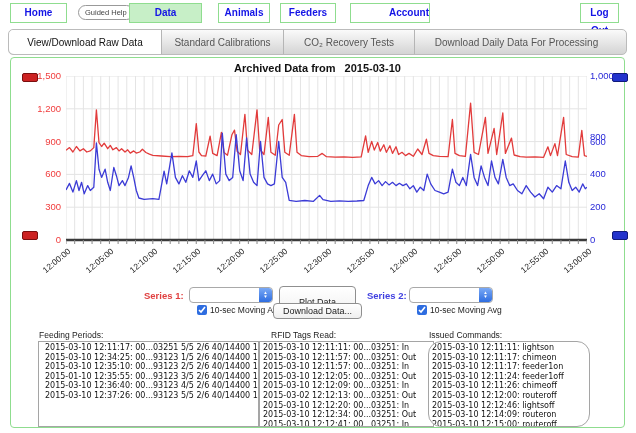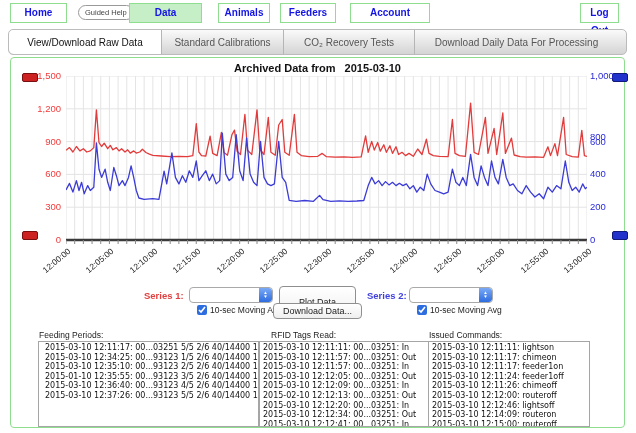--- a/index.html
+++ b/index.html
@@ -51,21 +51,21 @@
   .row{font-size:8px;line-height:9.6px;color:#111;white-space:nowrap;font-family:"DejaVu Sans",sans-serif;}
 </style>
 </head>
 <body>
 
 <div class="navbox" style="left:10px;width:55px;">Home</div>
 <div class="ghelp">Guided Help</div>
 <div class="navbox active" style="left:129px;width:71px;">Data</div>
 <div class="navbox" style="left:218px;width:50px;">Animals</div>
 <div class="navbox" style="left:280px;width:54px;">Feeders</div>
-<div class="navbox" style="left:350px;width:78px;">Account</div>
+<div class="navbox" style="left:350px;width:78px;text-align:right;">Account</div>
 <div class="navbox" style="left:580px;width:37px;">Log Out</div>
 
 <div class="tabbar">
   <div class="tab active" style="width:153px;">View/Download Raw Data</div>
   <div class="tab" style="width:122px;">Standard Calibrations</div>
   <div class="tab" style="width:131px;">CO₂ Recovery Tests</div>
   <div class="tab" style="width:203px;border-right:none;">Download Daily Data For Processing</div>
 </div>
 
 <div class="content">
@@ -280,28 +280,28 @@
       <div class="row">2015-03-10 12:37:26: 00...93123 5/5 2/6 40/14400 1</div>
     </div>
 
   <div class="ptitle" style="left:248px;top:272px;padding-left:12px;">RFID Tags Read:</div>
   <div class="list panel" style="left:248px;top:283px;width:175px;height:86px;">
       <div class="row">2015-03-10 12:11:11: 00...03251: In</div>
       <div class="row">2015-03-10 12:11:57: 00...03251: Out</div>
       <div class="row">2015-03-10 12:11:57: 00...03251: In</div>
       <div class="row">2015-03-10 12:12:05: 00...03251: Out</div>
       <div class="row">2015-03-10 12:12:09: 00...03251: In</div>
-      <div class="row">2015-02-10 12:12:13: 00...03251: Out</div>
+      <div class="row">2015-03-02 12:12:13: 00...03251: Out</div>
       <div class="row">2015-03-10 12:12:20: 00...03251: In</div>
       <div class="row">2015-03-10 12:12:34: 00...03251: Out</div>
       <div class="row">2015-03-10 12:12:41: 00...03251: In</div>
     </div>
 
   <div class="ptitle" style="left:418px;top:272px;">Issued Commands:</div>
-  <div class="list panel" style="left:417px;top:283px;width:162px;height:86px;">
+  <div class="list panel" style="left:417px;top:283px;width:162px;height:86px;border-radius:13px;">
       <div class="row">2015-03-10 12:11:11: lightson</div>
       <div class="row">2015-03-10 12:11:17: chimeon</div>
       <div class="row">2015-03-10 12:11:17: feeder1on</div>
       <div class="row">2015-03-10 12:11:24: feeder1off</div>
       <div class="row">2015-03-10 12:11:26: chimeoff</div>
       <div class="row">2015-03-10 12:12:00: routeroff</div>
       <div class="row">2015-03-10 12:12:46: lightsoff</div>
       <div class="row">2015-03-10 12:14:09: routeron</div>
       <div class="row">2015-03-10 12:15:00: routeroff</div>
     </div>

